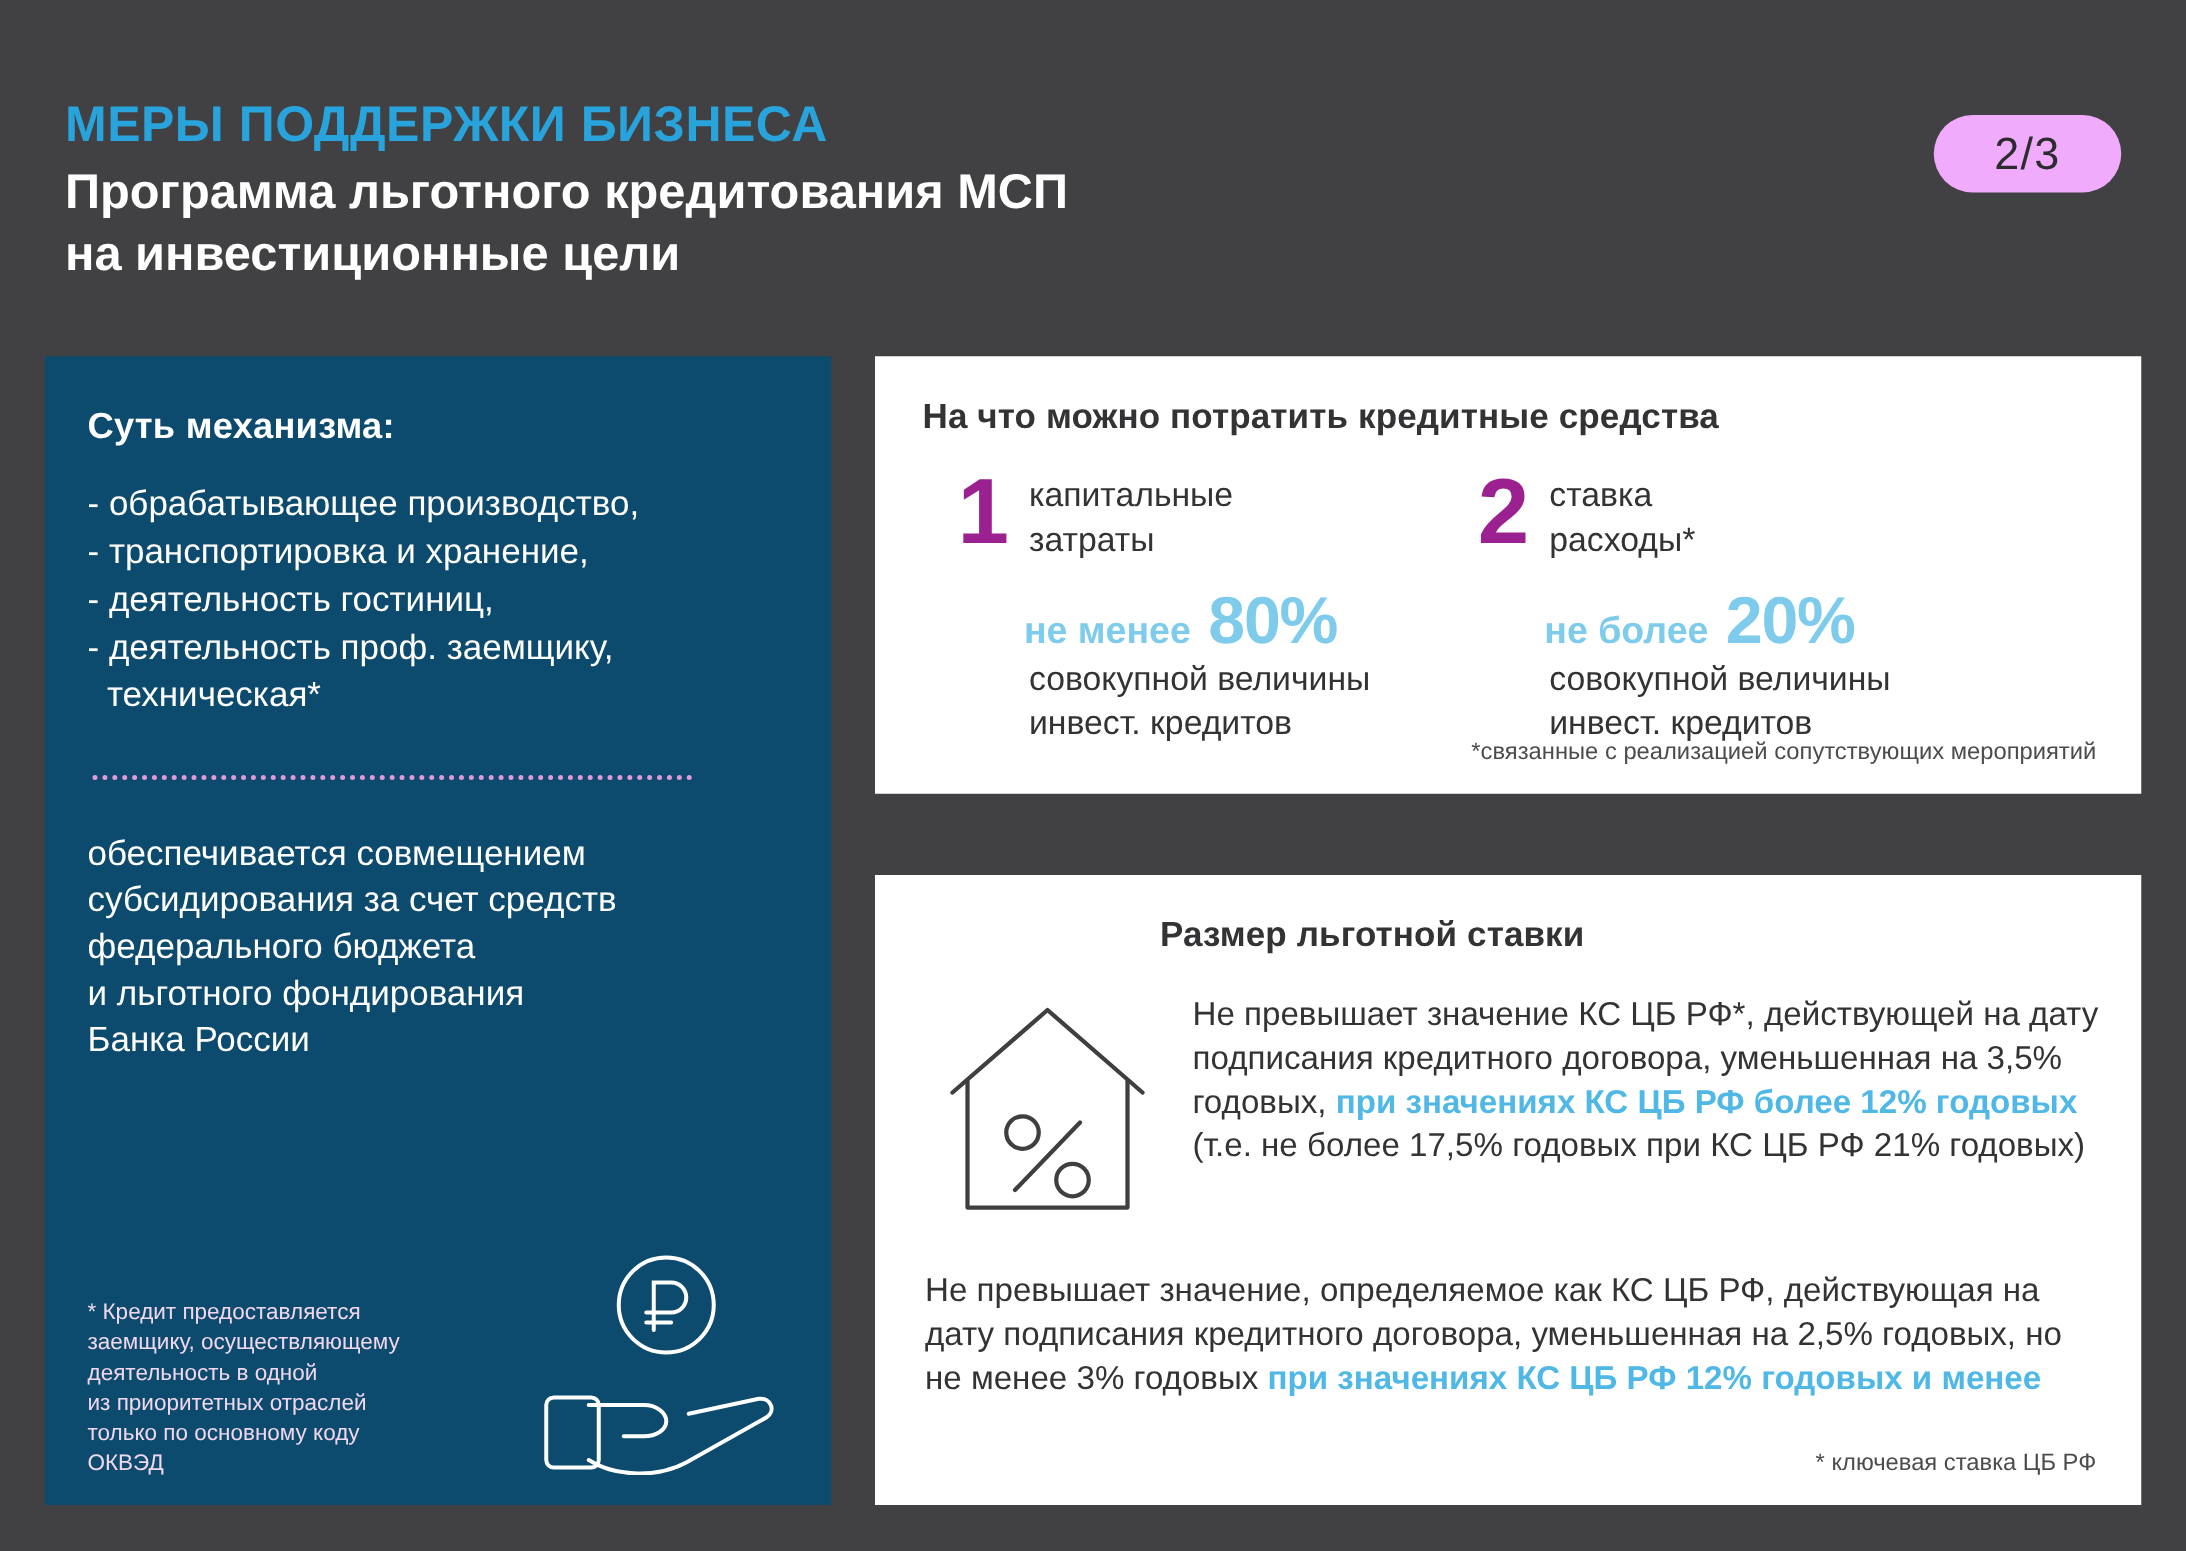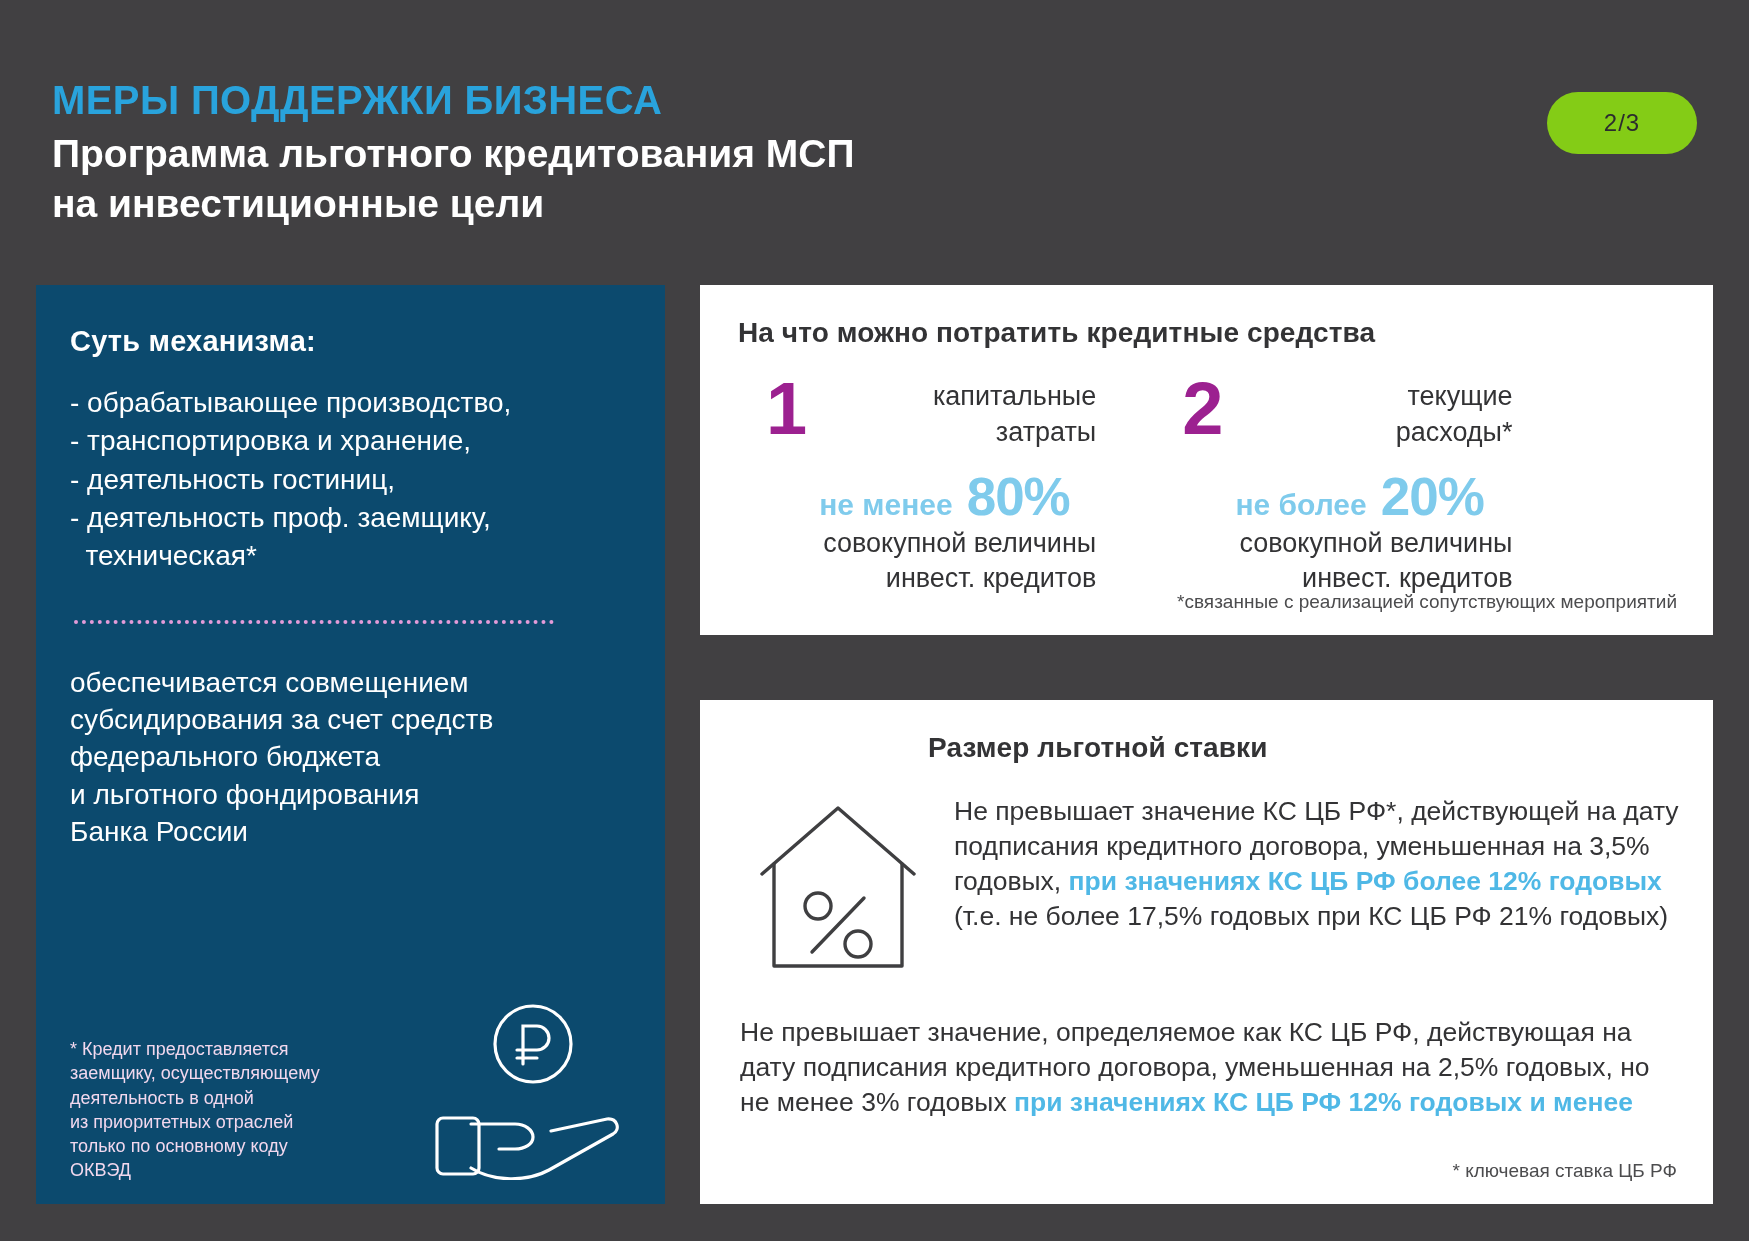--- a/index.html
+++ b/index.html
@@ -43,29 +43,29 @@
     font-weight: bold;
     font-size: 39px;
     line-height: 1.28;
     margin: 0;
     max-width: 1000px;
   }
   .page-badge {
     position: absolute;
     right: 52px;
     top: 92px;
-    background: #84cc16;
+    background: #f0abfc;
     color: #2C2C2E;
     border-radius: 40px;
     min-width: 150px;
     height: 62px;
     display: flex;
     align-items: center;
     justify-content: center;
-    font-size: 24px;
+    font-size: 36px;
     letter-spacing: 1px;
   }
 
   
   .purple-panel {
     position: absolute;
     left: 36px;
     top: 285px;
     width: 629px;
     height: 919px;
@@ -160,21 +160,20 @@
     color: #9C2190;
     font-size: 74px;
     font-weight: bold;
     line-height: 0.82;
     letter-spacing: -2px;
   }
   .spend-txt {
     font-size: 27px;
     color: #333335;
     line-height: 1.32;
-    text-align: right;
   }
   .spend-head { white-space: pre-line; }
   .pct-line {
     display: flex;
     align-items: baseline;
     gap: 14px;
     margin: 2px 0 1px -4px;
   }
   .pct-label {
     color: #7FCBEC;
@@ -292,21 +291,21 @@
           <div class="spend-sub">
               <div>совокупной величины</div>
               <div>инвест. кредитов</div>
             </div>
         </div>
       </div>
 
       <div class="spend-item">
         <div class="spend-num">2</div>
         <div class="spend-txt">
-          <div class="spend-head"><div>текущие</div><div>расходы*</div></div>
+          <div class="spend-head"><div>ставка</div><div>расходы*</div></div>
           <div class="pct-line">
             <span class="pct-label">не более</span>
             <span class="pct-value">20%</span>
           </div>
           <div class="spend-sub">
               <div>совокупной величины</div>
               <div>инвест. кредитов</div>
             </div>
         </div>
       </div>

